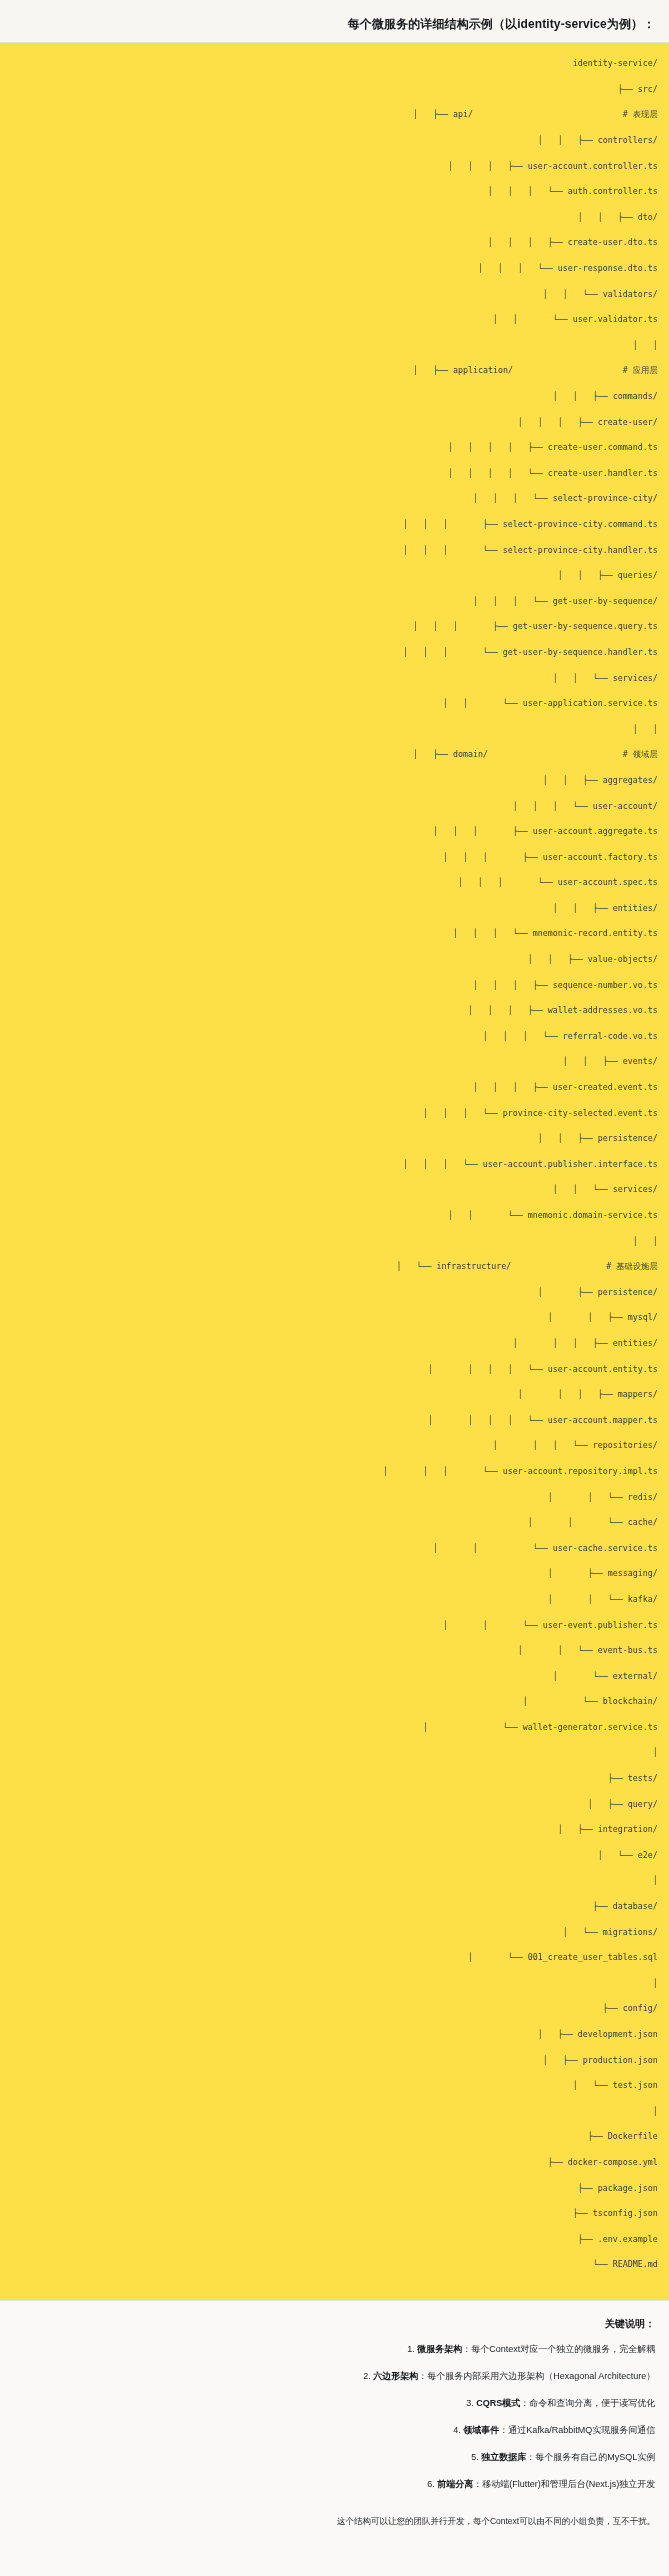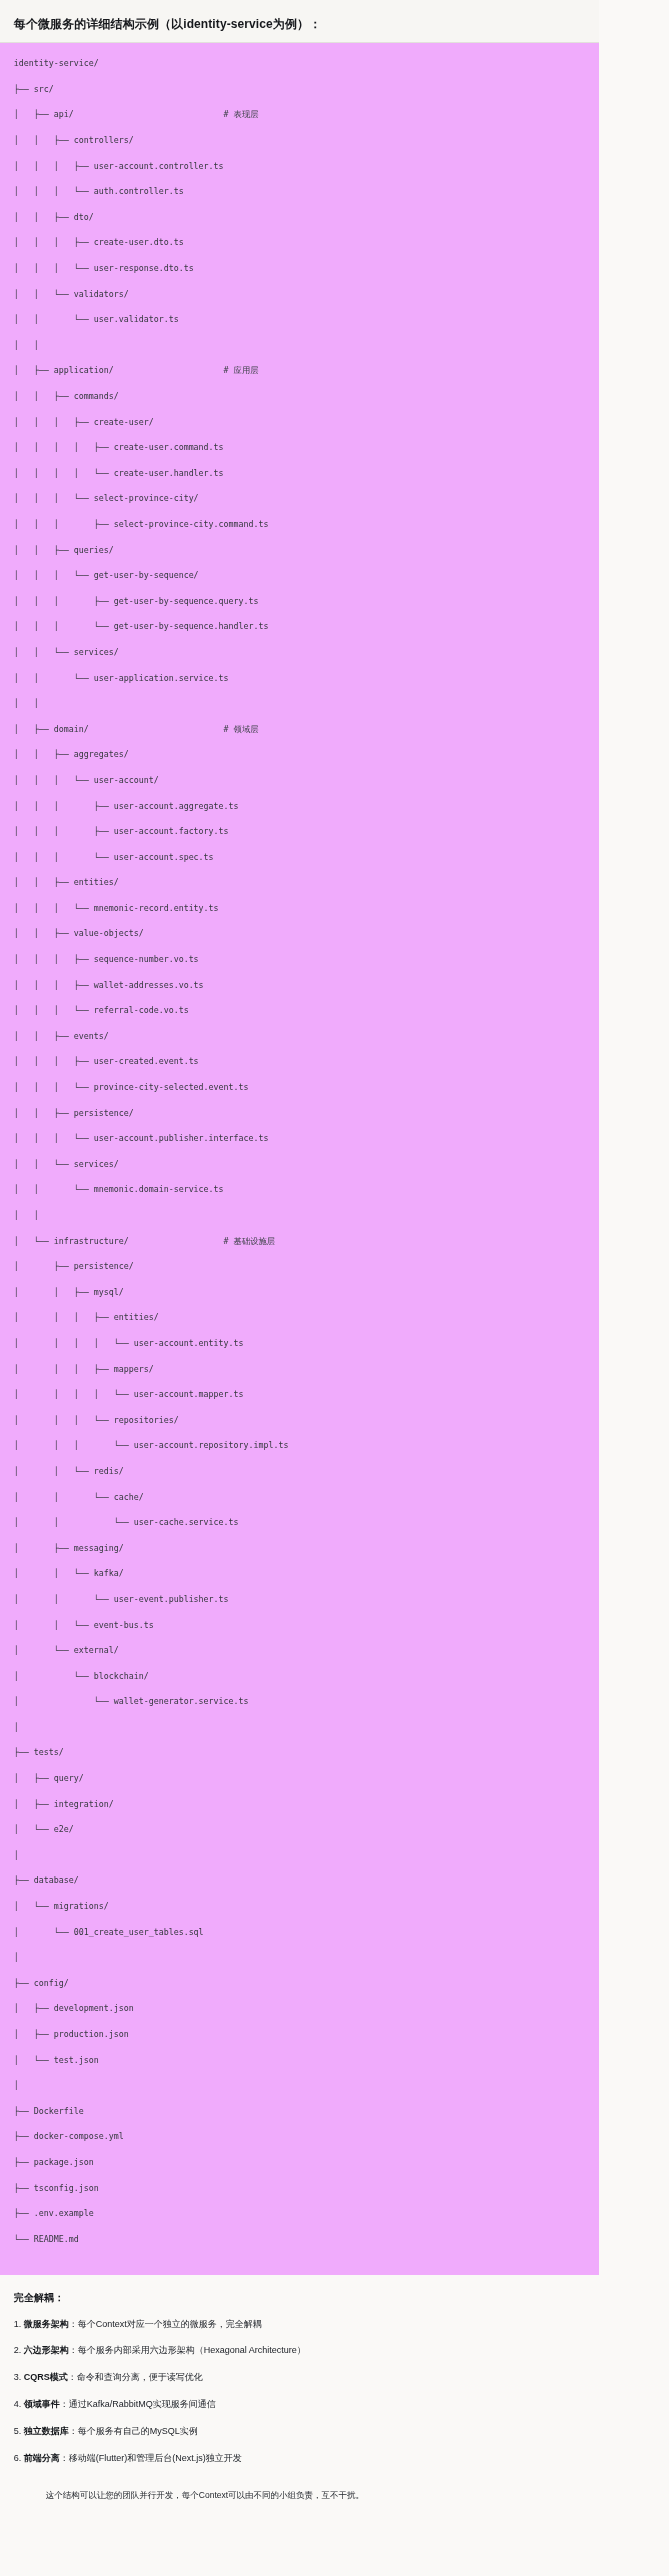--- a/index.html
+++ b/index.html
@@ -8,24 +8,25 @@
     padding: 0;
     background: #faf9f7;
   }
   body {
     width: 669px;
     font-family: "Liberation Sans", sans-serif;
     color: #1f2328;
   }
 
   .page {
-    width: 599px;
+    width: 669px;
     min-height: 2576px;
     background: #faf9f7;
     position: relative;
+    text-align: right;
   }
 
   
   .doc-header {
     padding: 16.3px 13.8px 8.8px 13.8px;
     background: #f7f6f3;
     border-bottom: 0.6px solid #e3e1dc;
   }
   .doc-title {
     font-family: "Liberation Sans", sans-serif;
@@ -33,21 +34,21 @@
     font-size: 12px;
     line-height: 1.45;
     letter-spacing: 0.1px;
     color: #16181c;
     margin: 0;
   }
 
   
   .tree-block {
     padding: 13.8px 11.3px 16.3px 13.8px;
-    background: #f0abfc;
+    background: #fde047;
   }
   pre.tree {
     margin: 0;
     font-family: "DejaVu Sans Mono", "Liberation Mono", monospace;
     font-size: 8.3px;
     line-height: 12.8px;
     color: #34383d;
     white-space: pre;
     letter-spacing: 0px;
     tab-size: 4;
@@ -127,20 +128,21 @@
 <span class="tree-line">│   │   └── validators/</span>
 <span class="tree-line">│   │       └── user.validator.ts</span>
 <span class="tree-line">│   │</span>
 <span class="tree-line">│   ├── application/                      <span class="cmt"># 应用层</span></span>
 <span class="tree-line">│   │   ├── commands/</span>
 <span class="tree-line">│   │   │   ├── create-user/</span>
 <span class="tree-line">│   │   │   │   ├── create-user.command.ts</span>
 <span class="tree-line">│   │   │   │   └── create-user.handler.ts</span>
 <span class="tree-line">│   │   │   └── select-province-city/</span>
 <span class="tree-line">│   │   │       ├── select-province-city.command.ts</span>
+<span class="tree-line">│   │   │       └── select-province-city.handler.ts</span>
 <span class="tree-line">│   │   ├── queries/</span>
 <span class="tree-line">│   │   │   └── get-user-by-sequence/</span>
 <span class="tree-line">│   │   │       ├── get-user-by-sequence.query.ts</span>
 <span class="tree-line">│   │   │       └── get-user-by-sequence.handler.ts</span>
 <span class="tree-line">│   │   └── services/</span>
 <span class="tree-line">│   │       └── user-application.service.ts</span>
 <span class="tree-line">│   │</span>
 <span class="tree-line">│   ├── domain/                           <span class="cmt"># 领域层</span></span>
 <span class="tree-line">│   │   ├── aggregates/</span>
 <span class="tree-line">│   │   │   └── user-account/</span>
@@ -200,21 +202,21 @@
 <span class="tree-line">├── package.json</span>
 <span class="tree-line">├── tsconfig.json</span>
 <span class="tree-line">├── .env.example</span>
 <span class="tree-line">└── README.md</span>
 </pre>
   </div>
 
   <div class="notes-divider"></div>
 
   <div class="notes">
-    <div class="notes-title">完全解耦：</div>
+    <div class="notes-title">关键说明：</div>
     <ol class="note-list" id="note-list">
         <li><span class="note-num">1. </span><span class="note-term">微服务架构</span><span class="note-sep">：</span><span class="note-body">每个Context对应一个独立的微服务，完全解耦</span></li>
         <li><span class="note-num">2. </span><span class="note-term">六边形架构</span><span class="note-sep">：</span><span class="note-body">每个服务内部采用六边形架构（Hexagonal Architecture）</span></li>
         <li><span class="note-num">3. </span><span class="note-term">CQRS模式</span><span class="note-sep">：</span><span class="note-body">命令和查询分离，便于读写优化</span></li>
         <li><span class="note-num">4. </span><span class="note-term">领域事件</span><span class="note-sep">：</span><span class="note-body">通过Kafka/RabbitMQ实现服务间通信</span></li>
         <li><span class="note-num">5. </span><span class="note-term">独立数据库</span><span class="note-sep">：</span><span class="note-body">每个服务有自己的MySQL实例</span></li>
         <li><span class="note-num">6. </span><span class="note-term">前端分离</span><span class="note-sep">：</span><span class="note-body">移动端(Flutter)和管理后台(Next.js)独立开发</span></li>
       </ol>
   </div>
 

